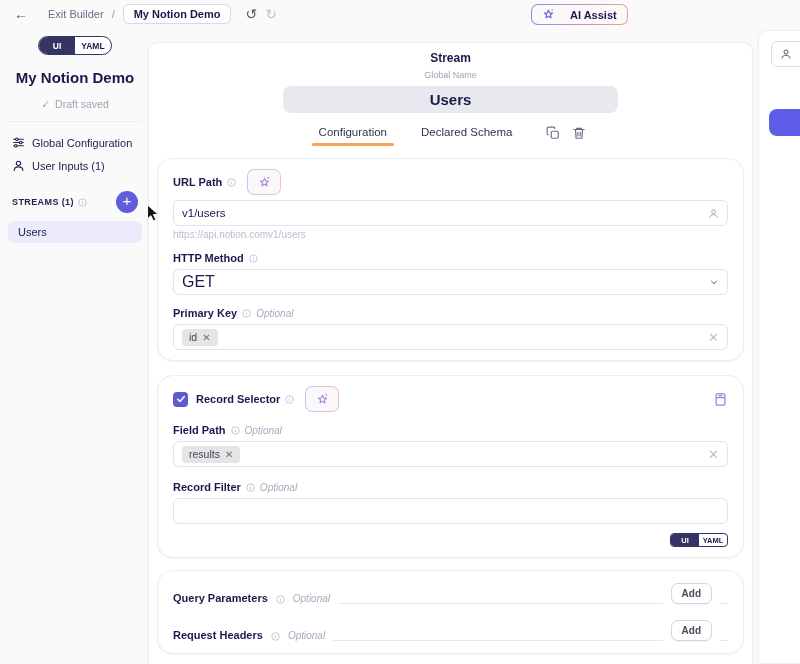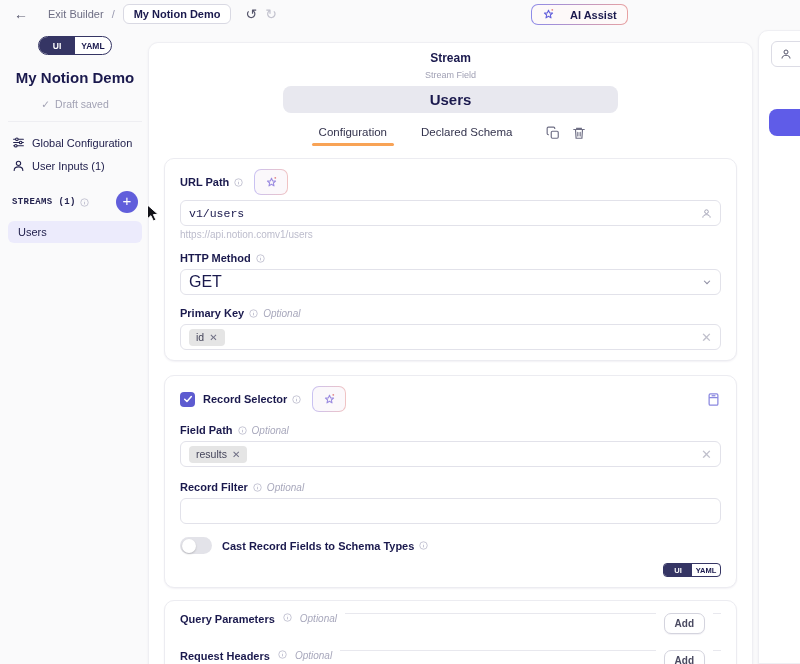--- a/index.html
+++ b/index.html
@@ -44,21 +44,21 @@
   .mode-seg { flex:1; display:flex; align-items:center; justify-content:center;
     font-size:8.5px; font-weight:bold; color:#1A194D; cursor:pointer; }
   .mode-seg.sel { background:#353564; color:#fff; }
   .sb-title { text-align:center; font-size:15px; font-weight:bold; margin-top:14px; }
   .sb-draft { text-align:center; font-size:10.5px; color:#A2A2B4; margin-top:12px;
     display:flex; justify-content:center; gap:5px; align-items:center;}
   .sb-divider { border-top:1px solid #EEEEF2; margin:11px 0 9px; }
   .sb-item { display:flex; align-items:center; gap:7px; padding:5px 4px;
     font-size:11px; color:#23224E; cursor:pointer; }
   .streams-row { display:flex; align-items:center; margin-top:14px; padding:0 4px; }
-  .streams-label { font-size:9px; font-weight:bold; letter-spacing:.4px; color:#23224E;font-family:Liberation Mono, monospace; }
+  .streams-label { font-size:9px; font-weight:bold; letter-spacing:.4px; color:#23224E; }
   .plus-btn { margin-left:auto; width:22px; height:22px; border-radius:50%;
     background:#615EDB; color:#fff; font-size:15px; line-height:20px;
     text-align:center; cursor:pointer; }
   .stream-item { margin-top:8px; background:#ECEBFC; border-radius:6px;
     padding:5px 10px; font-size:11px; color:#23224E; cursor:pointer; }
   
   .panel {
     position:absolute; left:148px; top:42px; width:605px; height:634px;
     background:#fff; border:1px solid #EFEFF3; border-bottom:none;
     border-radius:10px 10px 0 0; box-shadow:0 1px 3px rgba(26,25,77,.05);
@@ -72,58 +72,58 @@
     font-size:15px; font-weight:bold; color:#1A194D; cursor:text;
   }
   .tabs-row { display:flex; align-items:center; justify-content:center; gap:26px; margin-top:11px; }
   .tab { font-size:11.5px; color:#33334D; position:relative; padding:2px 4px 8px; cursor:pointer; }
   .tab-underline { position:absolute; left:-3px; right:-3px; bottom:0; height:3px;
     border-radius:2px; background:#F8A356; }
   .tab-icons { display:flex; gap:12px; align-items:center; margin-left:4px; padding-bottom:5px; }
   .ticon { cursor:pointer; display:flex; }
   
   .card {
-    margin:0 15px; border:1px solid #ECECF1; border-radius:10px; background:#fff;
+    margin:0 8px; border:1px solid #ECECF1; border-radius:16px; background:#fff;
     box-shadow:0 1px 2px rgba(26,25,77,.06); padding:10px 15px;
   }
   .card1 { margin-top:12px; }
   .card2 { margin-top:14px; }
   .card3 { margin-top:12px; padding:12px 15px; }
   .lbl-row { display:flex; align-items:center; gap:5px; }
   .lbl { font-size:11px; font-weight:bold; color:#1A194D; }
   .opt { font-size:10px; font-style:italic; color:#A8A8BC; }
   .sparkle-wrap { padding:1px; border-radius:7px; margin-left:6px;
     background:linear-gradient(90deg,#C9C2F2,#F0C3C3); }
   .sparkle-btn { width:32px; height:24px; border-radius:6px; background:#FBF8FB;
     display:flex; align-items:center; justify-content:center; cursor:pointer; }
   .textbox {
     margin-top:5px; height:26px; border:1px solid #E2E2EA; border-radius:6px;
     background:#fff; display:flex; align-items:center; padding:0 8px; gap:6px;
   }
   .textbox input { border:none; outline:none; flex:1; font-size:11.5px;
-    color:#1A194D; font-family:Liberation Mono, monospace; background:transparent; }
+    color:#1A194D; font-family:Liberation Sans, sans-serif; background:transparent; }
   .textbox .val { flex:1; font-size:16px; color:#1A194D; }
   .helper { font-size:10px; color:#BCBCCC; margin-top:3px; }
   .gap12 { margin-top:12px; } .gap14 { margin-top:14px; }
   .chip { display:flex; align-items:center; gap:5px; background:#e5e5e5;
     border-radius:4px; padding:2.5px 7px; font-size:10.5px; color:#44445A; }
   .chip-x { font-size:10px; color:#6E6E84; cursor:pointer; }
   .clear-x { margin-left:auto; color:#C0C0CC; font-size:13px; cursor:pointer; }
   .checkbox { width:15px; height:15px; border-radius:4px; background:#5D5BD0;
     display:flex; align-items:center; justify-content:center; cursor:pointer; }
   .toggle { width:32px; height:17px; border-radius:9px; background:#E3E3E9;
     position:relative; cursor:pointer; flex:none; }
   .toggle-knob { position:absolute; left:1.5px; top:1.5px; width:14px; height:14px;
     border-radius:50%; background:#fff; box-shadow:0 1px 2px rgba(0,0,0,.2); }
   .mini-toggle { display:flex; height:14px; border:1px solid #353564; border-radius:4px;
     overflow:hidden; margin-left:auto; margin-top:9px; width:58px; background:#fff; }
   .mini-seg { flex:1; display:flex; align-items:center; justify-content:center;
     font-size:7.5px; font-weight:bold; color:#1A194D; cursor:pointer; }
   .mini-seg.sel { background:#353564; color:#fff; }
-  .param-row { display:flex; align-items:flex-start; gap:8px; }
+  .param-row { display:flex; align-items:flex-end; gap:8px; }
   .flex-line { flex:1; border-top:1px solid #E8E8EE; }
   .tail-line { width:8px; border-top:1px solid #E8E8EE; }
   .add-btn { border:1px solid #D4D4DE; border-radius:7px; background:#fff;
     padding:4px 10px; font-size:10px; font-weight:bold; color:#494960;
     box-shadow:0 1px 1px rgba(26,25,77,.06); cursor:pointer; }
   
   .rpanel { position:absolute; left:758px; top:30px; width:62px; height:634px;
     background:#fff; border:1px solid #EFEFF3; border-radius:10px 0 0 0;
     box-shadow:0 1px 3px rgba(26,25,77,.05); }
   .r-userbox { position:absolute; left:12px; top:10px; width:54px; height:26px;
@@ -198,21 +198,21 @@
           <path d="M12 10v7M12 6.5v.5"></path>
       </svg>
     </span>
     <span class="plus-btn">+</span>
   </div>
   <div class="stream-item">Users</div>
 </div>
 
 <div class="panel">
   <div class="stream-title">Stream</div>
-  <div class="stream-name-label">Stream Field</div>
+  <div class="stream-name-label">Global Name</div>
   <div class="stream-name-box">Users</div>
 
   <div class="tabs-row">
     <div class="tab">
       <span>Configuration</span>
       <div class="tab-underline"></div>
     </div>
     <div class="tab">Declared Schema</div>
     <div class="tab-icons">
       <span class="ticon">
@@ -351,32 +351,20 @@
             <circle cx="12" cy="12" r="10"></circle>
             <path d="M12 10v7M12 6.5v.5"></path>
           </svg>
       </span>
       <span class="opt">Optional</span>
     </div>
     <div class="textbox">
       <input readonly="" value="" style="">
     </div>
 
-    <div class="lbl-row" style="margin-top:13px;">
-      <span class="toggle">
-          <span class="toggle-knob"></span>
-        </span>
-      <span class="lbl" style="margin-left:5px;">Cast Record Fields to Schema Types</span>
-      <span style="display:flex;">
-        <svg width="9" height="9" viewBox="0 0 24 24" fill="none" stroke="#C2C2D2" stroke-width="2.5">
-            <circle cx="12" cy="12" r="10"></circle>
-            <path d="M12 10v7M12 6.5v.5"></path>
-          </svg>
-      </span>
-    </div>
 
     <div class="mini-toggle">
       <div class="mini-seg sel">UI</div>
       <div class="mini-seg">YAML</div>
     </div>
   </div>
 
   <div class="card card3">
     <div class="param-row">
       <span class="lbl">Query Parameters</span>

